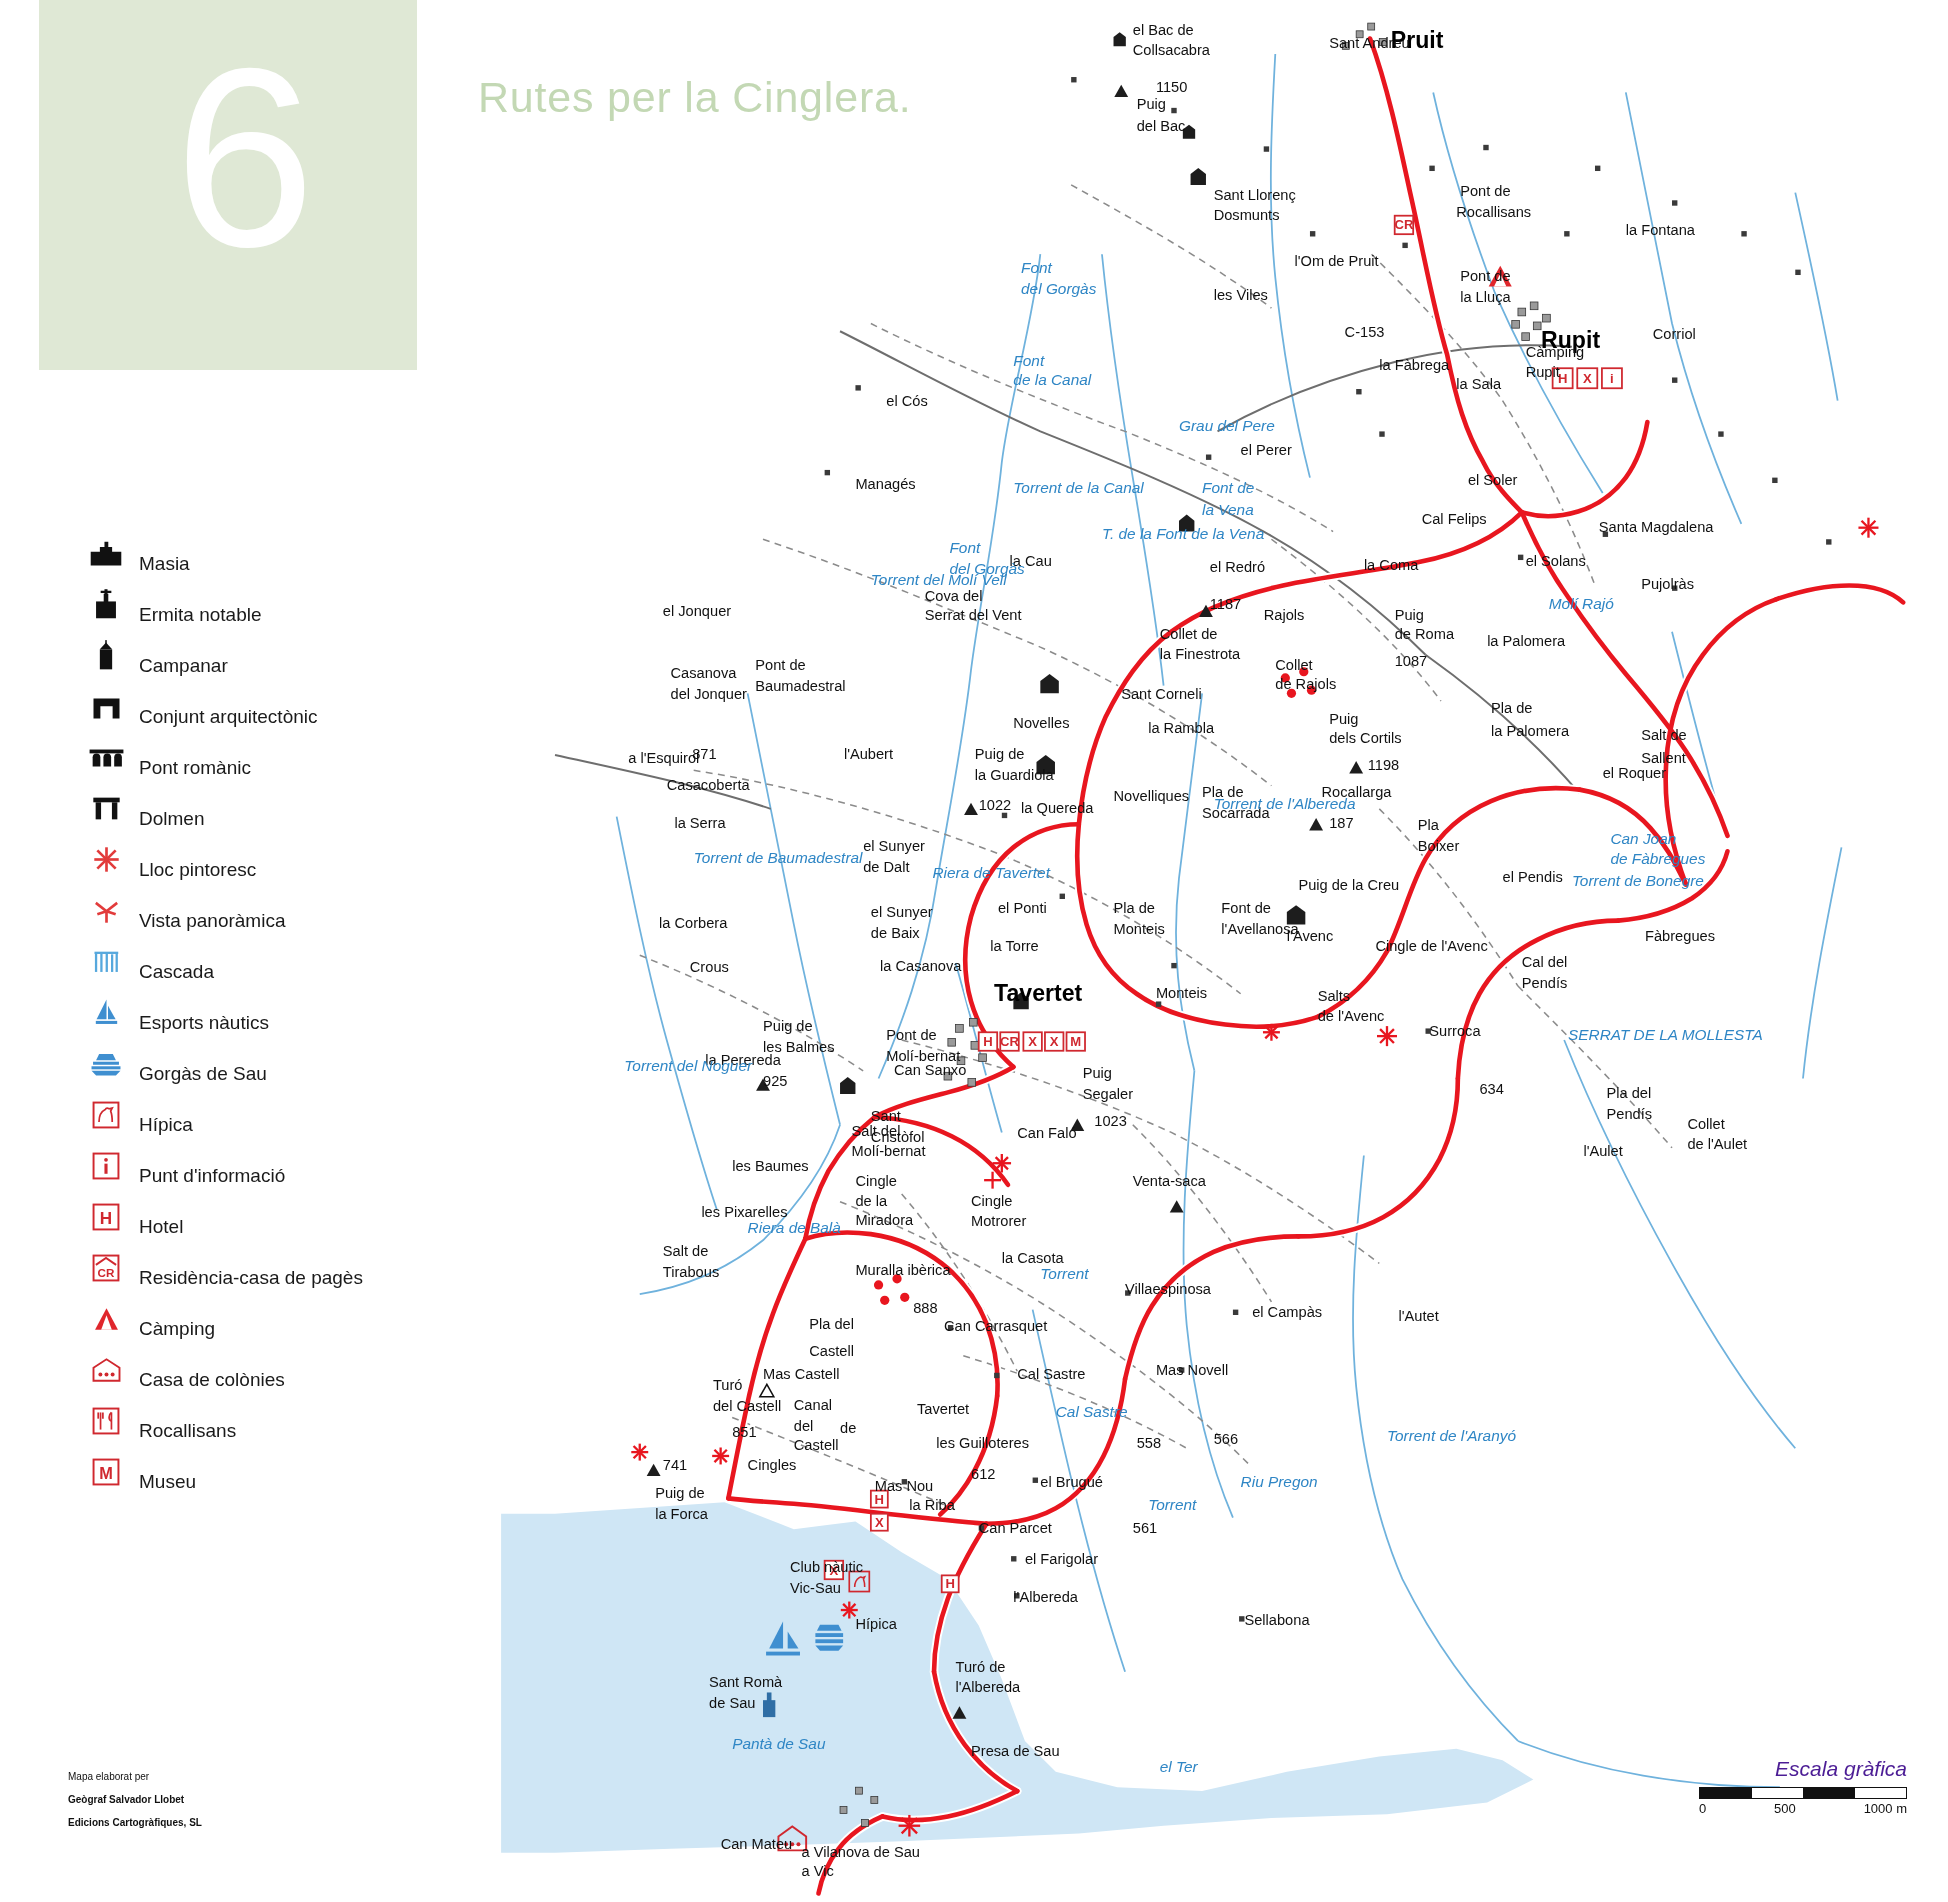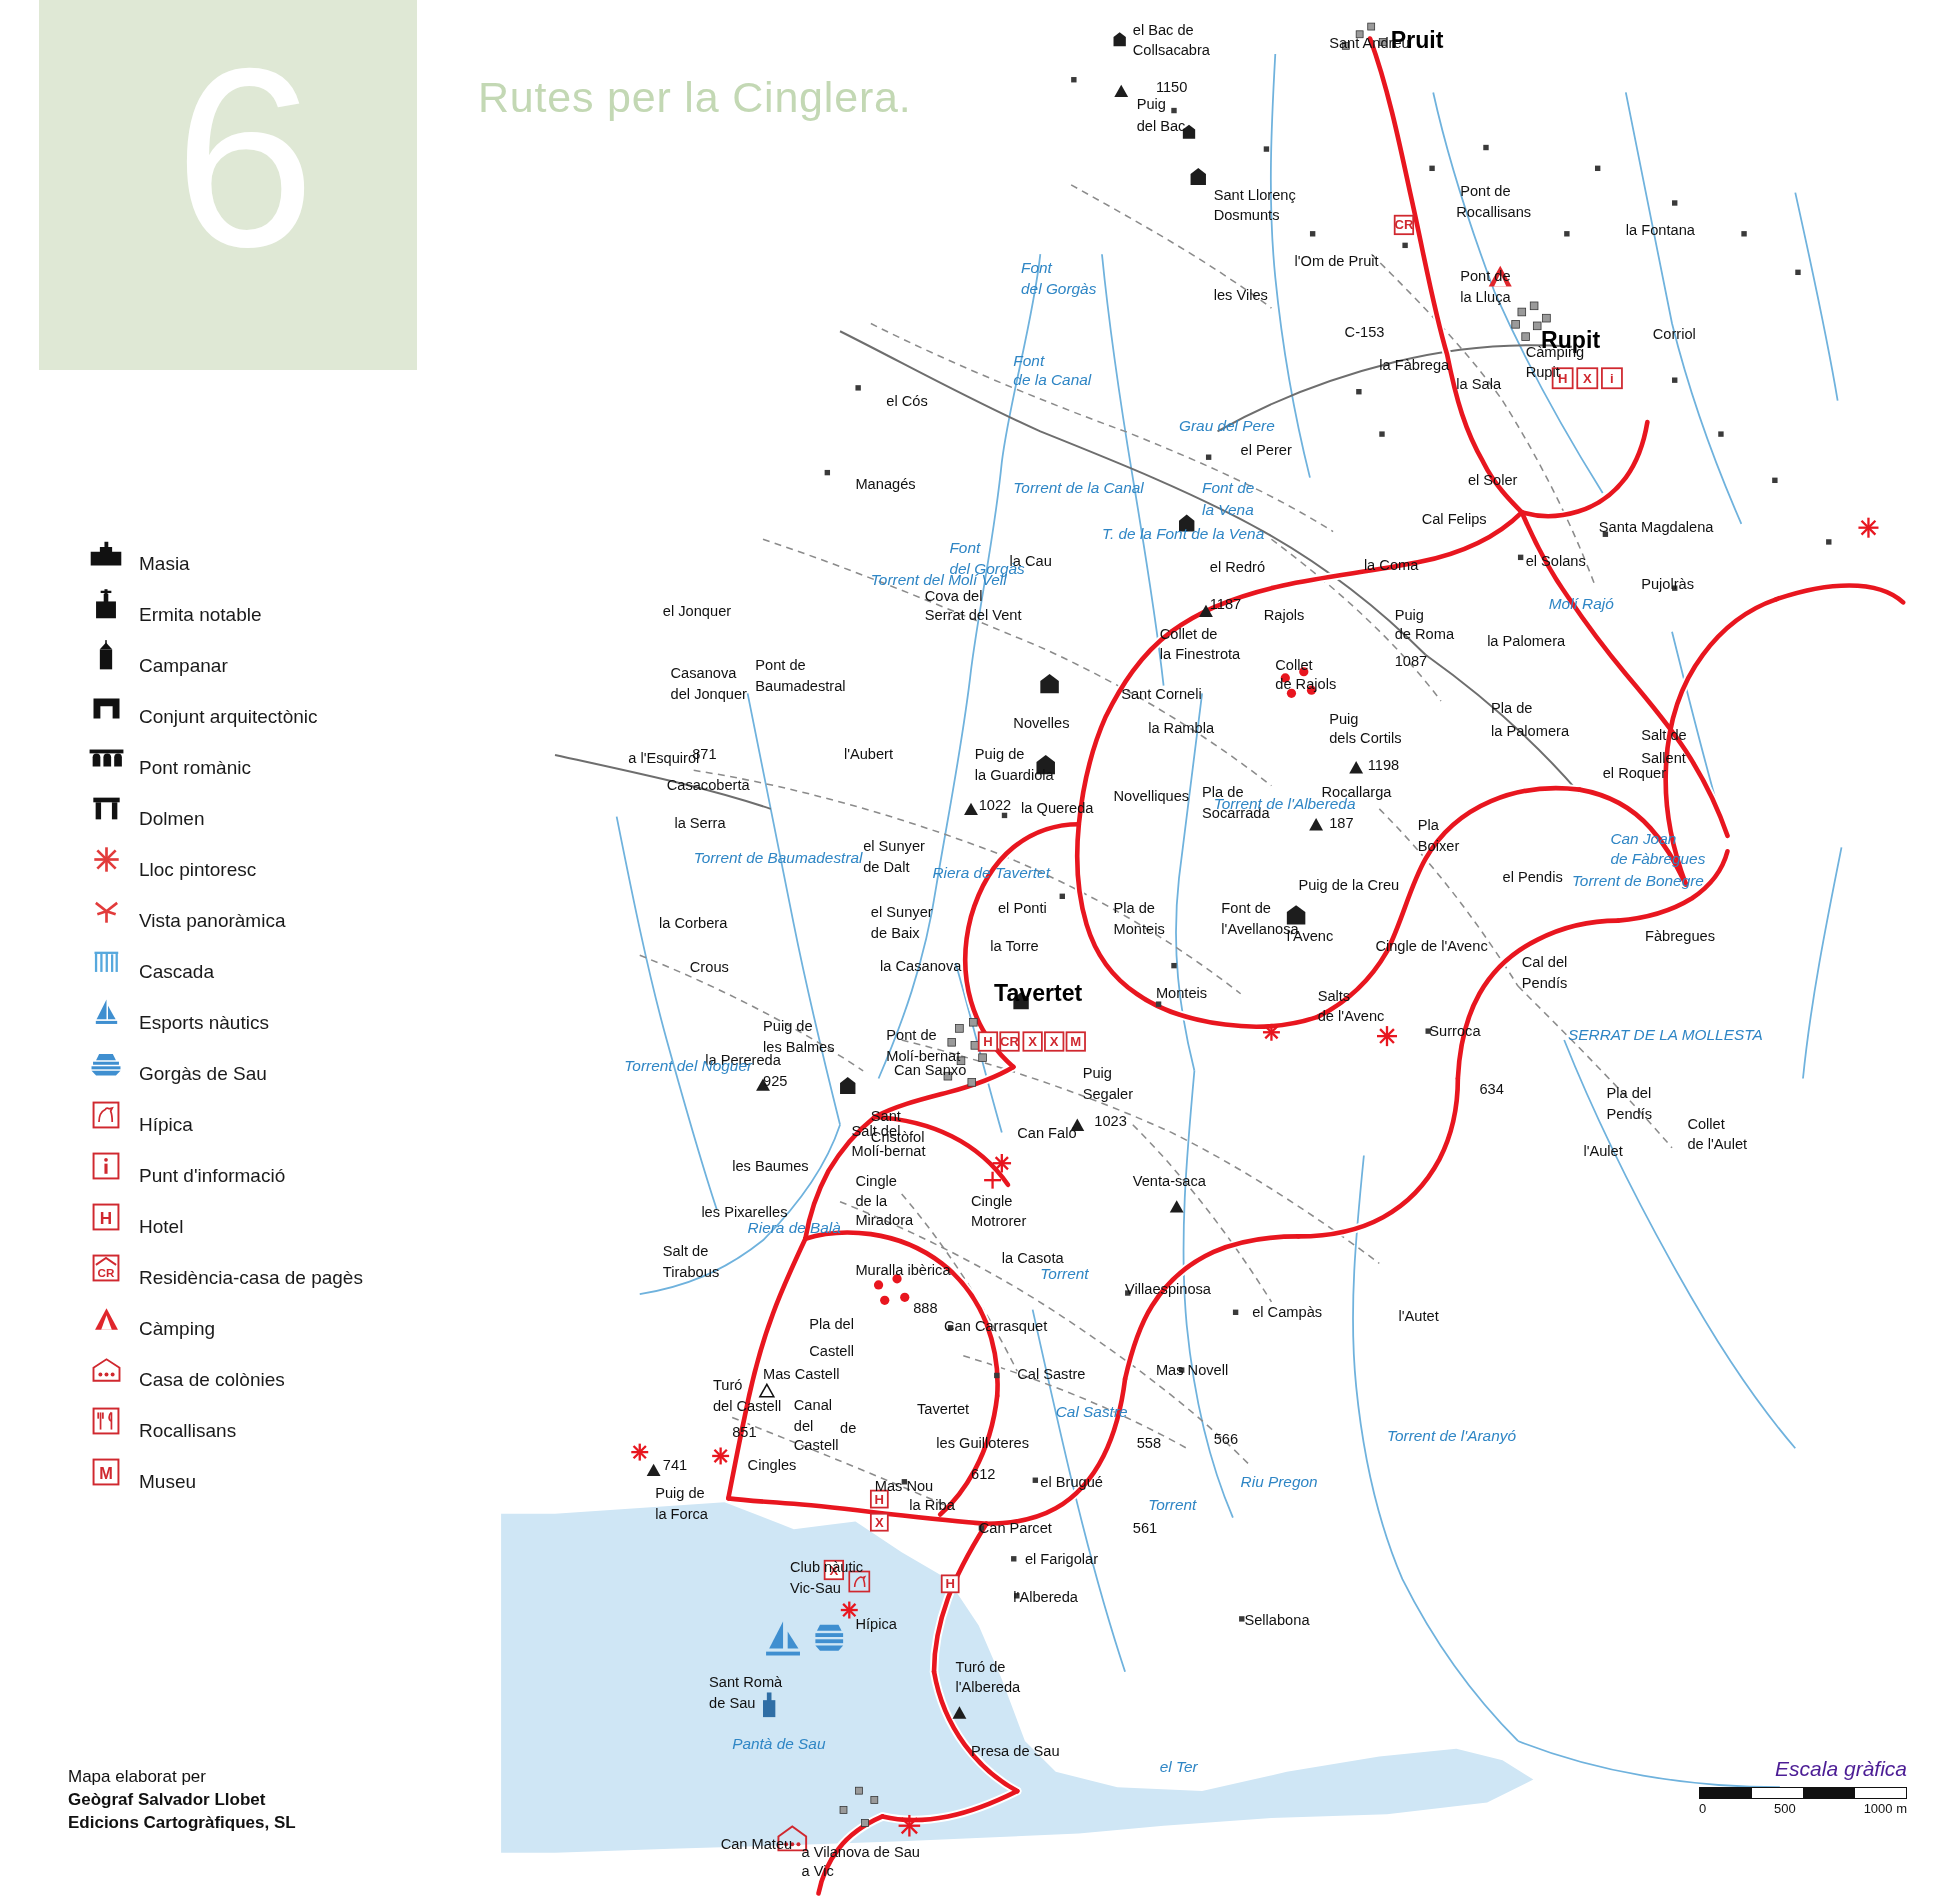--- a/index.html
+++ b/index.html
@@ -23,21 +23,21 @@
   }
 
   
   #legend{position:absolute;left:73px;top:524px;width:331px;}
   .legend-row{display:flex;align-items:flex-end;height:51px;}
   .legend-ico{width:66px;height:43px;display:flex;align-items:center;justify-content:center;flex:0 0 66px;}
   .legend-label{font-size:19px;color:#1a1a1a;}
   .legend-ico svg{display:block;}
 
   
-  #credits{position:absolute;left:68px;top:1765px;width:324px;font-size:17px;line-height:23px;color:#111;}
+  #credits{position:absolute;left:68px;top:1765px;width:324px;font-size:10px;line-height:23px;color:#111;}
   #credits .it{font-weight:bold;}
 
   
   #map-area{position:absolute;left:362px;top:0;width:1587px;height:1902px;}
   #map-svg{position:absolute;left:0;top:0;}
 
   .m-lbl{font-family:"Liberation Sans", sans-serif;fill:#111;font-size:19px;}
   .m-town{font-family:"Liberation Sans", sans-serif;fill:#000;font-size:30px;font-weight:bold;}
   .m-water{font-family:"Liberation Sans", sans-serif;fill:#2f86c5;font-size:20px;font-style:italic;}
 

